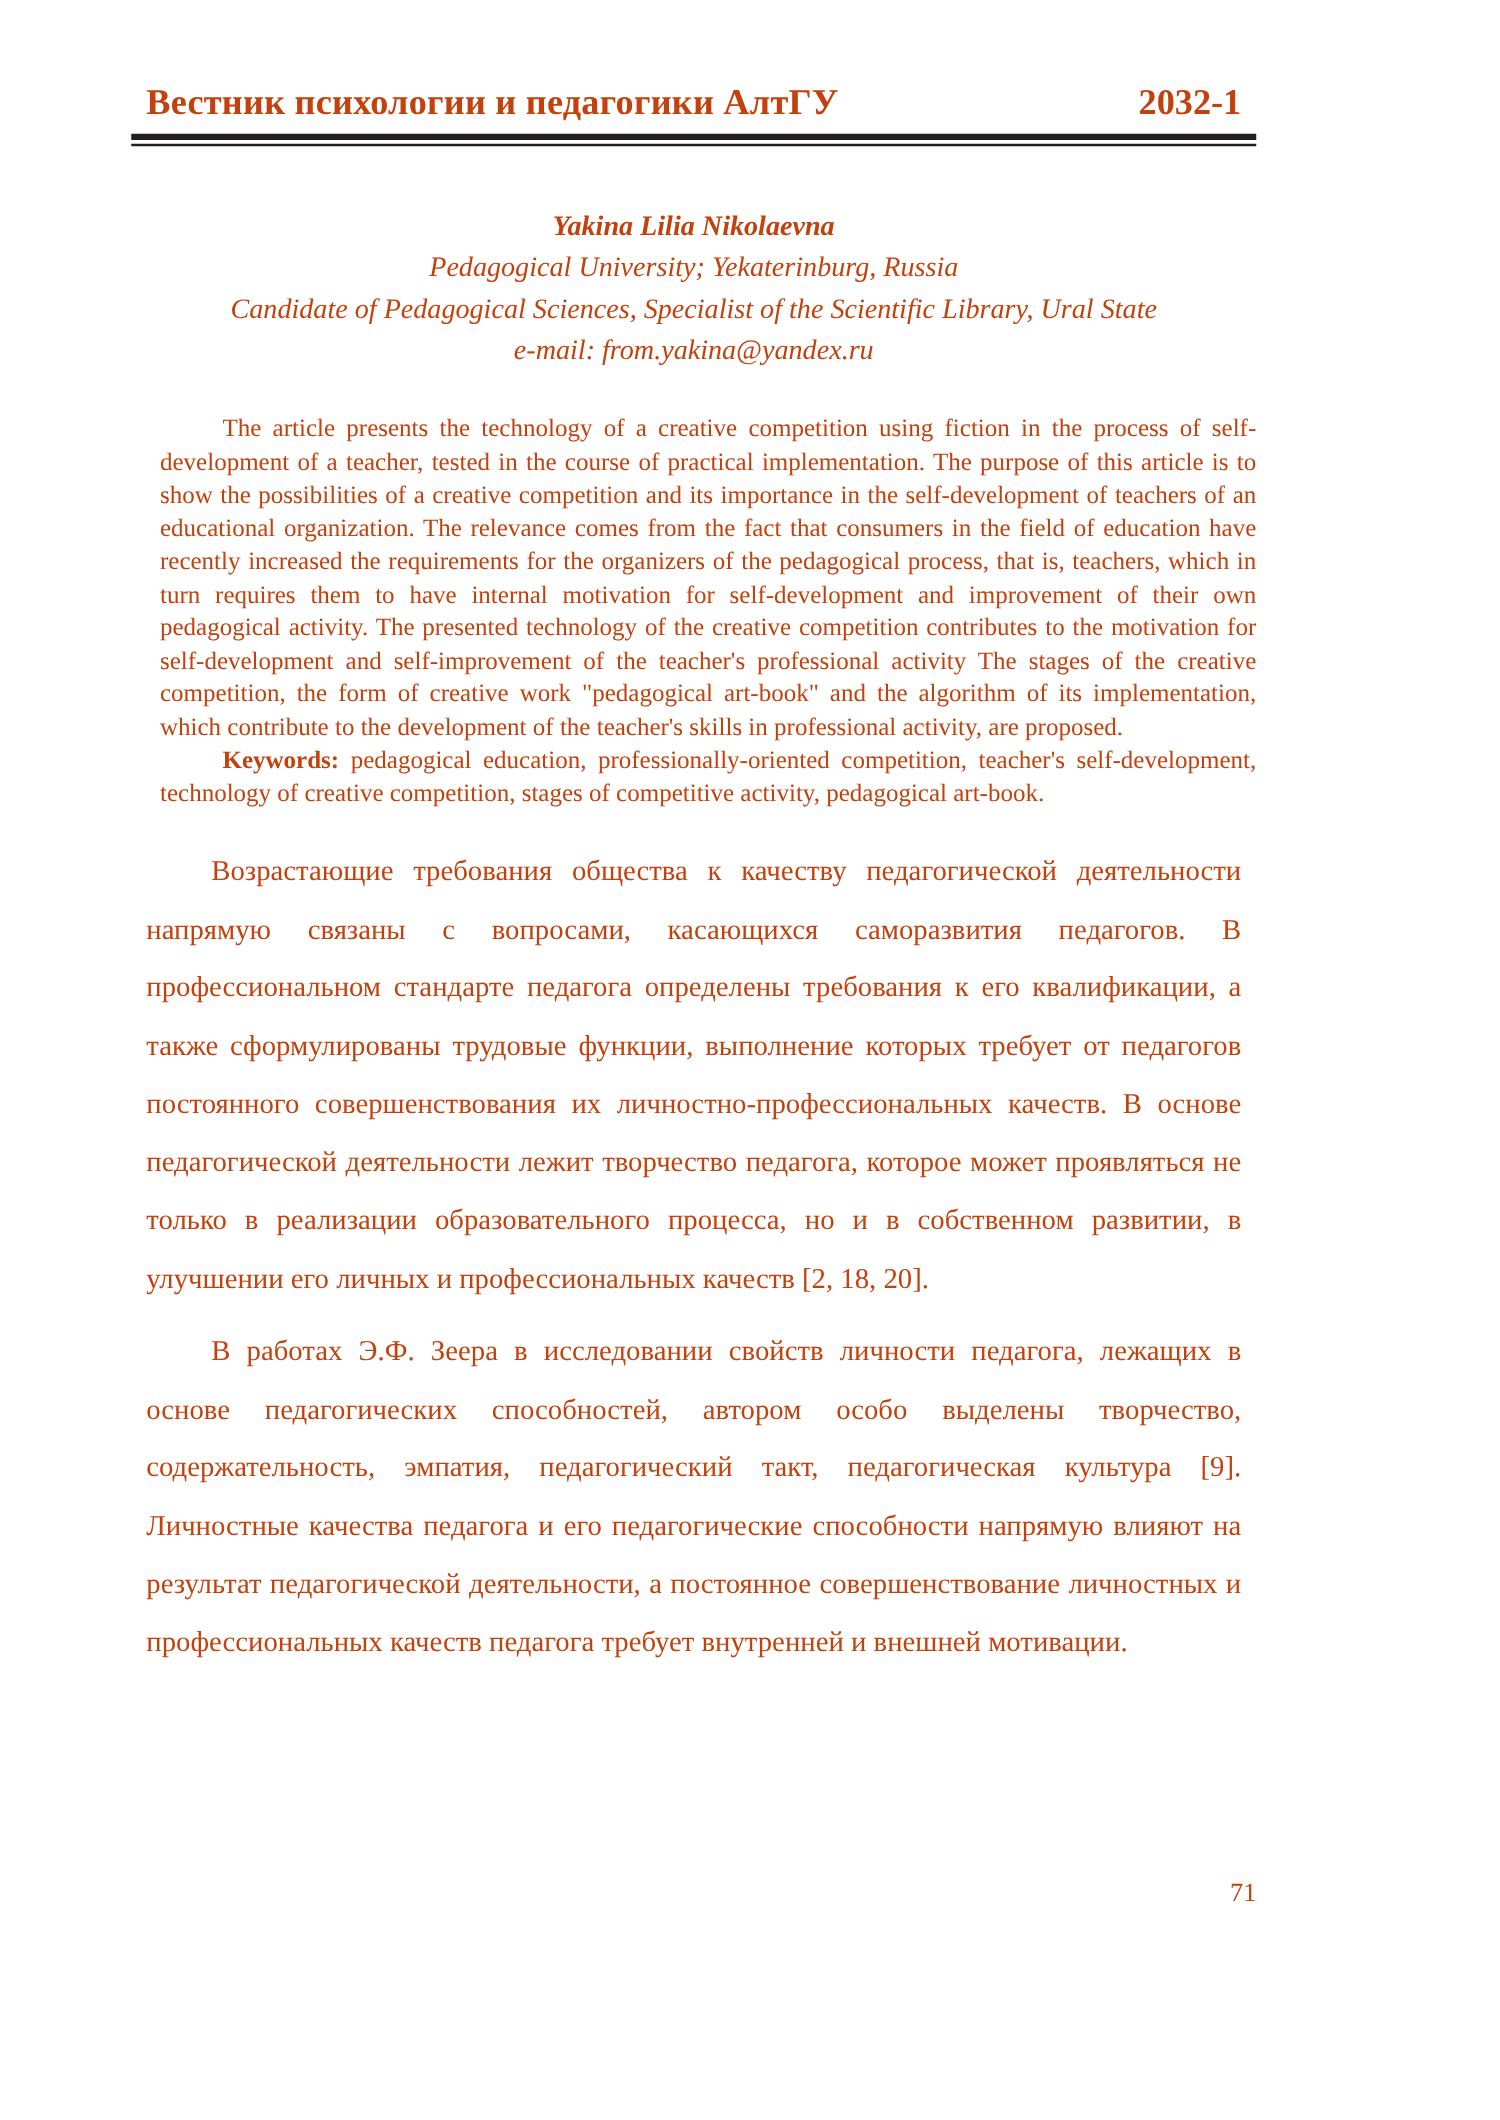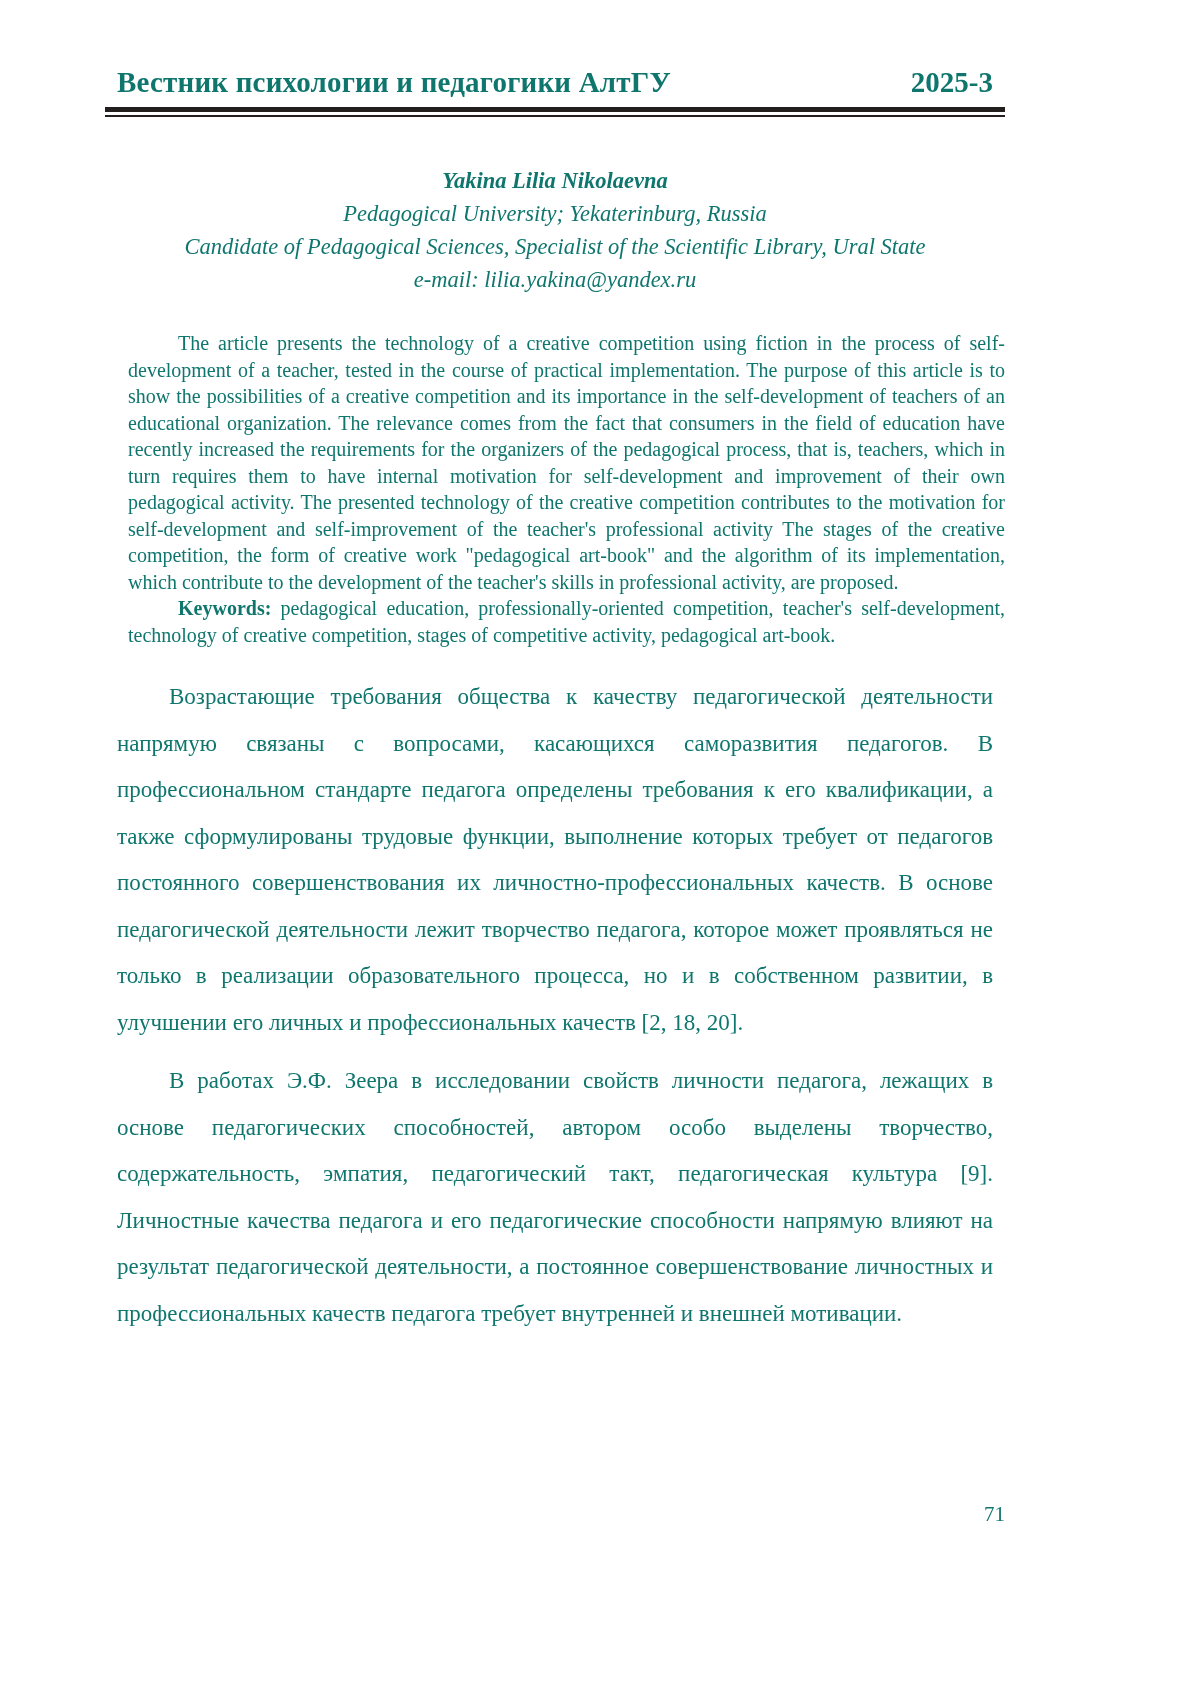--- a/index.html
+++ b/index.html
@@ -6,21 +6,21 @@
     margin: 0;
     padding: 0;
     background: #ffffff;
   }
   .page {
     position: relative;
     width: 1200px;
     height: 1696px;
     background: #ffffff;
     font-family: "Liberation Serif", serif;
-    color: #0f766e;
+    color: #c2410c;
     overflow: hidden;
   }
   .content {
     position: absolute;
     left: 105px;
     top: 0;
     width: 900px;
   }
 
   
@@ -102,30 +102,30 @@
   }
 </style>
 </head>
 <body>
 
 <div class="page">
   <div class="content">
 
     <div class="journal-header">
       <span class="journal-title">Вестник психологии и педагогики АлтГУ</span>
-      <span class="journal-issue">2025-3</span>
+      <span class="journal-issue">2032-1</span>
     </div>
     <div class="header-rule-thick"></div>
     <div class="header-rule-thin"></div>
 
     <div class="author-block">
       <div class="author-name">Yakina Lilia Nikolaevna</div>
       <div class="author-affiliation">Pedagogical University; Yekaterinburg, Russia</div>
       <div class="author-affiliation">Candidate of Pedagogical Sciences, Specialist of the Scientific Library, Ural State</div>
-      <div class="author-email">e-mail: lilia.yakina@yandex.ru</div>
+      <div class="author-email">e-mail: from.yakina@yandex.ru</div>
     </div>
 
     <div class="abstract-block">
       <p>The article presents the technology of a creative competition using fiction in the process of self-development of a teacher, tested in the course of practical implementation. The purpose of this article is to show the possibilities of a creative competition and its importance in the self-development of teachers of an educational organization. The relevance comes from the fact that consumers in the field of education have recently increased the requirements for the organizers of the pedagogical process, that is, teachers, which in turn requires them to have internal motivation for self-development and improvement of their own pedagogical activity. The presented technology of the creative competition contributes to the motivation for self-development and self-improvement of the teacher's professional activity The stages of the creative competition, the form of creative work "pedagogical art-book" and the algorithm of its implementation, which contribute to the development of the teacher's skills in professional activity, are proposed.</p>
       <p><span class="keywords-label">Keywords:</span><span> pedagogical education, professionally-oriented competition, teacher's self-development, technology of creative competition, stages of competitive activity, pedagogical art-book.</span></p>
     </div>
 
     <div class="body-block">
       <p>Возрастающие требования общества к качеству педагогической деятельности напрямую связаны с вопросами, касающихся саморазвития педагогов. В профессиональном стандарте педагога определены требования к его квалификации, а также сформулированы трудовые функции, выполнение которых требует от педагогов постоянного совершенствования их личностно-профессиональных качеств. В основе педагогической деятельности лежит творчество педагога, которое может проявляться не только в реализации образовательного процесса, но и в собственном развитии, в улучшении его личных и профессиональных качеств [2, 18, 20].</p>
       <p>В работах Э.Ф. Зеера в исследовании свойств личности педагога, лежащих в основе педагогических способностей, автором особо выделены творчество, содержательность, эмпатия, педагогический такт, педагогическая культура [9]. Личностные качества педагога и его педагогические способности напрямую влияют на результат педагогической деятельности, а постоянное совершенствование личностных и профессиональных качеств педагога требует внутренней и внешней мотивации.</p>

